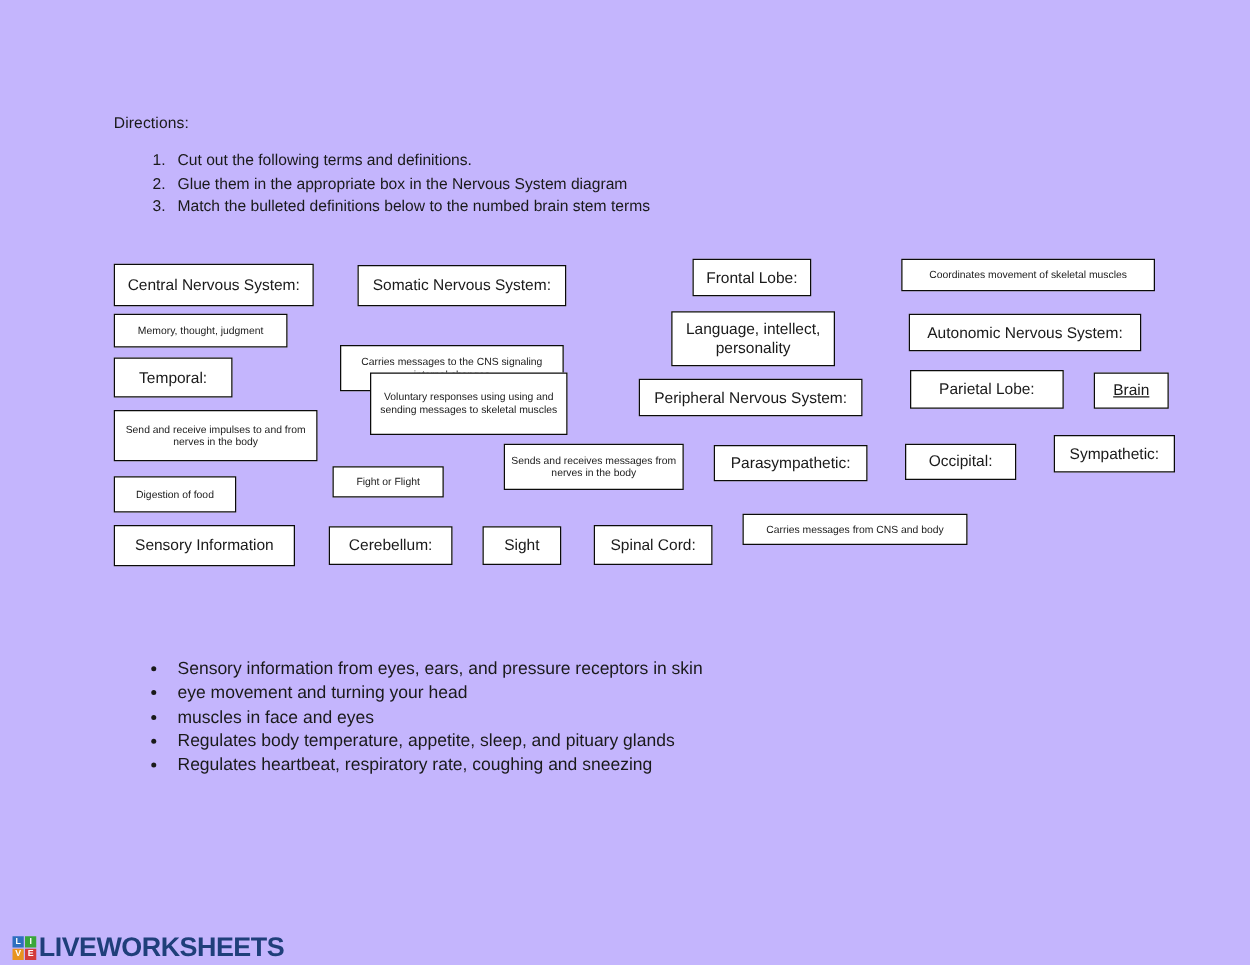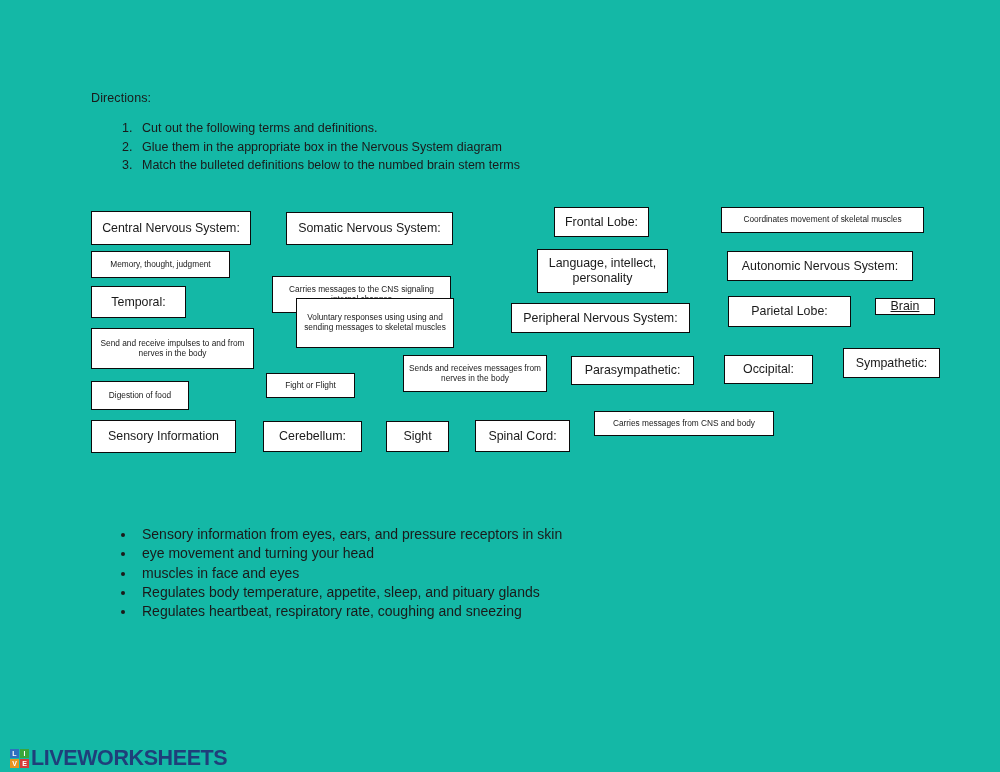--- a/index.html
+++ b/index.html
@@ -13,21 +13,21 @@
     height: 772px;
     position: relative;
     font-family: "Liberation Sans", sans-serif;
     color: #111111;
     overflow: hidden;
   }
 
   .page {
     position: absolute;
     inset: 0;
-    background: #14b8a6;
+    background: #c4b5fd;
   }
 
   
   .directions-title {
     position: absolute;
     left: 91px;
     top: 91px;
     font-size: 12.5px;
     color: #1a1a1a;
     letter-spacing: 0.1px;
@@ -146,21 +146,21 @@
       <div class="box def" style="left: 403px; top: 355px; width: 144px; height: 37px;">Sends and receives messages from nerves in the body</div>
       <div class="box term" style="left: 554px; top: 207px; width: 95px; height: 30px;">Frontal Lobe:</div>
       <div class="box term" style="left: 537px; top: 249px; width: 131px; height: 44px;">Language, intellect, personality</div>
       <div class="box term" style="left: 511px; top: 303px; width: 179px; height: 30px;">Peripheral Nervous System:</div>
       <div class="box term" style="left: 571px; top: 356px; width: 123px; height: 29px;">Parasympathetic:</div>
       <div class="box term" style="left: 475px; top: 420px; width: 95px; height: 32px;">Spinal Cord:</div>
       <div class="box def" style="left: 594px; top: 411px; width: 180px; height: 25px;">Carries messages from CNS and body</div>
       <div class="box def" style="left: 721px; top: 207px; width: 203px; height: 26px;">Coordinates movement of skeletal muscles</div>
       <div class="box term" style="left: 727px; top: 251px; width: 186px; height: 30px;">Autonomic Nervous System:</div>
       <div class="box term" style="left: 728px; top: 296px; width: 123px; height: 31px;">Parietal Lobe:</div>
-      <div class="box term" style="left: 875px; top: 298px; width: 60px; height: 17px; text-decoration: underline;">Brain</div>
+      <div class="box term" style="left: 875px; top: 298px; width: 60px; height: 29px; text-decoration: underline;">Brain</div>
       <div class="box term" style="left: 724px; top: 355px; width: 89px; height: 29px;">Occipital:</div>
       <div class="box term" style="left: 843px; top: 348px; width: 97px; height: 30px;">Sympathetic:</div>
     </div>
 
   <ul class="bullet-list">
       <li>Sensory information from eyes, ears, and pressure receptors in skin</li>
       <li>eye movement and turning your head</li>
       <li>muscles in face and eyes</li>
       <li>Regulates body temperature, appetite, sleep, and pituary glands</li>
       <li>Regulates heartbeat, respiratory rate, coughing and sneezing</li>

